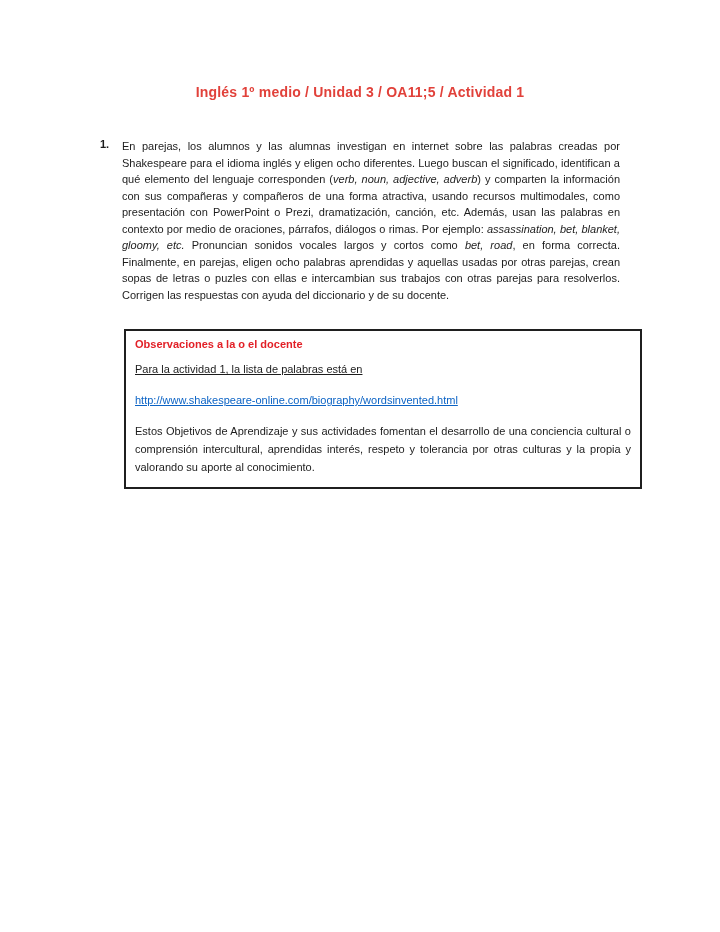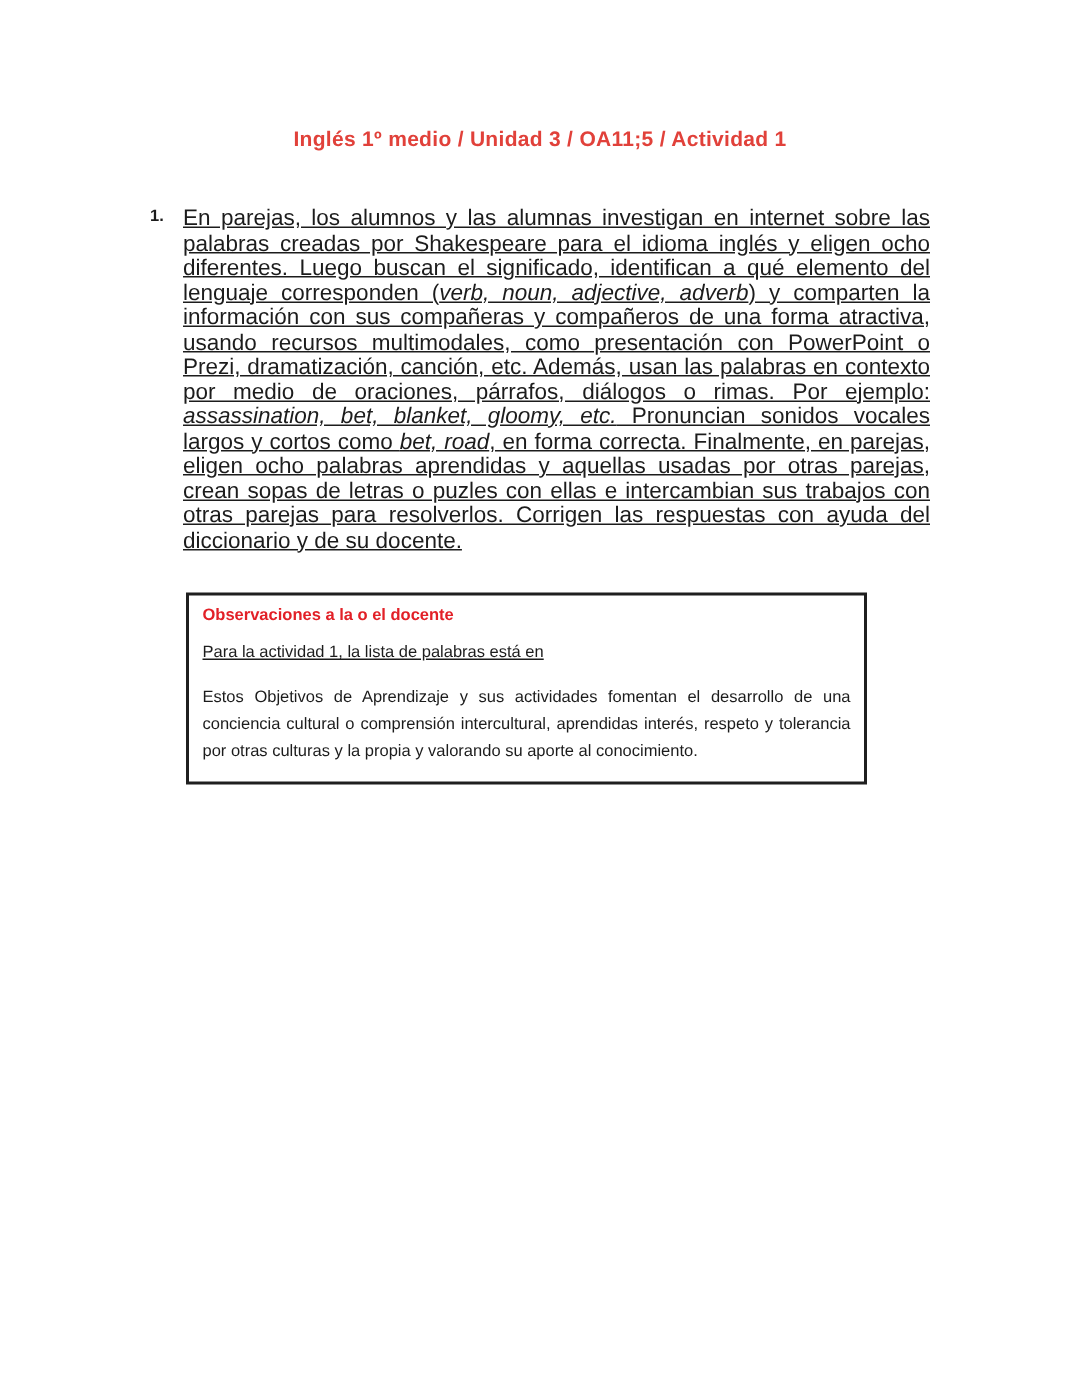--- a/index.html
+++ b/index.html
@@ -36,29 +36,28 @@
     margin:38px 100px 0 100px;
   }
   .activity .num{
     flex:none;
     width:22px;
     font-size:11px;
     font-weight:700;
   }
   .activity .body{
     flex:1;
-    font-size:15px;
+    font-size:11px;
     line-height:16.5px;
     text-align:justify;
-    text-decoration:underline;
   }
   .activity .body .it{font-style:italic;}
   .notes-box{
     margin:26px 0 0 124px;
-    width:454px;
+    width:518px;
     border:2px solid var(--border);
     padding:5px 9px 9px 9px;
   }
   .notes-heading{
     font-size:11px;
     font-weight:700;
     color:var(--heading-red);
     margin:2px 0 13px 0;
   }
   .notes-intro{
@@ -90,16 +89,19 @@
   <h1 class="doc-title">Inglés 1º medio / Unidad 3 / OA11;5 / Actividad 1</h1>
 
   <div class="activity">
     <div class="num">1.</div>
     <p class="body"><span>En parejas, los alumnos y las alumnas investigan en internet sobre las palabras creadas por Shakespeare para el idioma inglés y eligen ocho diferentes. Luego buscan el significado, identifican a qué elemento del lenguaje corresponden (</span><span class="it">verb, noun, adjective, adverb</span><span>) y comparten la información con sus compañeras y compañeros de una forma atractiva, usando recursos multimodales, como presentación con PowerPoint o Prezi, dramatización, canción, etc. Además, usan las palabras en contexto por medio de oraciones, párrafos, diálogos o rimas. Por ejemplo: </span><span class="it">assassination, bet, blanket, gloomy, etc.</span><span> Pronuncian sonidos vocales largos y cortos como </span><span class="it">bet, road</span><span>, en forma correcta. Finalmente, en parejas, eligen ocho palabras aprendidas y aquellas usadas por otras parejas, crean sopas de letras o puzles con ellas e intercambian sus trabajos con otras parejas para resolverlos. Corrigen las respuestas con ayuda del diccionario y de su docente.</span></p>
   </div>
 
   <div class="notes-box">
     <p class="notes-heading">Observaciones a la o el docente</p>
     <p class="notes-intro">Para la actividad 1, la lista de palabras está en</p>
+    <p class="notes-link-line">
+      <a href="#">http://www.shakespeare-online.com/biography/wordsinvented.html</a>
+    </p>
     <p class="notes-objectives">Estos Objetivos de Aprendizaje y sus actividades fomentan el desarrollo de una conciencia cultural o comprensión intercultural, aprendidas interés, respeto y tolerancia por otras culturas y la propia y valorando su aporte al conocimiento.</p>
   </div>
 
 </div>
 
 </body></html>

